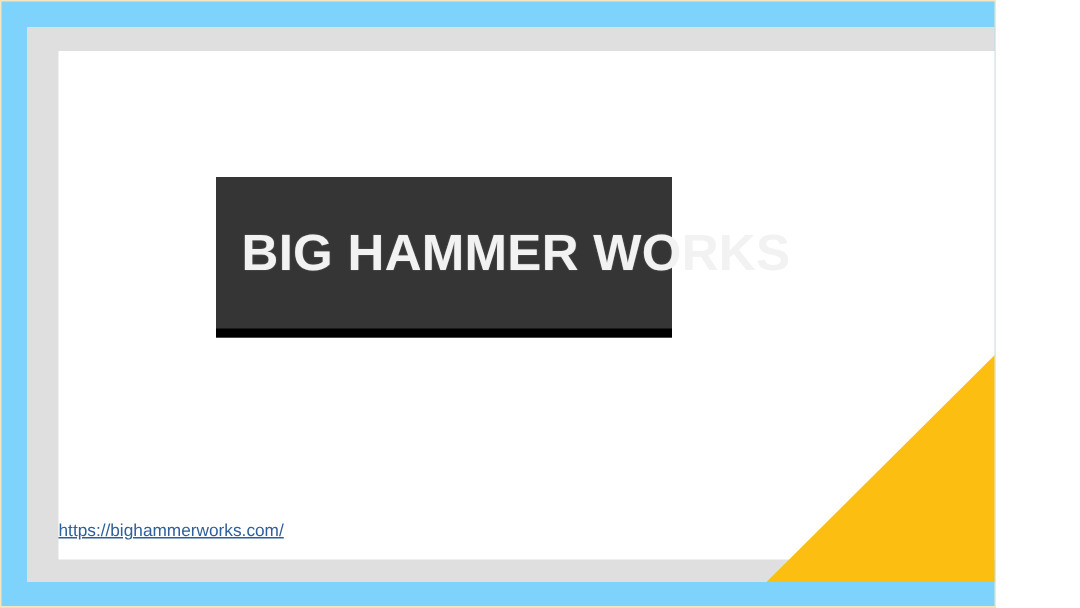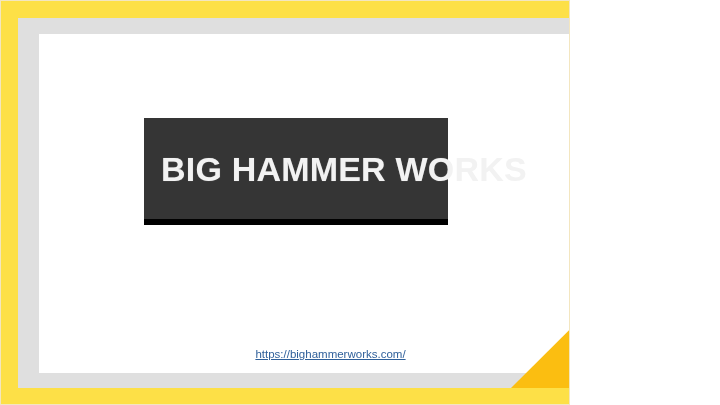--- a/index.html
+++ b/index.html
@@ -11,23 +11,23 @@
     width: 720px;
     height: 405px;
     background: #ffffff;
     font-family: "Liberation Sans", sans-serif;
     overflow: hidden;
   }
 
   
   #slide {
     position: relative;
-    width: 570px;
+    width: 664px;
     height: 405px;
-    background: #fde047;
+    background: #7dd3fc;
     box-sizing: border-box;
     border: 1px solid #f3e6c0;
     overflow: hidden;
   }
 
   
   .frame {
     position: absolute;
     left: 17px;
     top: 17px;
@@ -97,21 +97,20 @@
     white-space: nowrap;
     text-shadow: 0 0 1px rgba(255,255,255,0.35);
   }
 
   
   .link-row {
     position: absolute;
     left: 38px;
     top: 343px;
     width: 583px;
-    text-align: center;
   }
   .site-link {
     display: inline-block;
     color: #2e5f9a;
     font-family: "Liberation Sans", sans-serif;
     font-size: 11.5px;
     line-height: 14px;
     text-decoration: underline;
     text-underline-offset: 1px;
     cursor: pointer;

